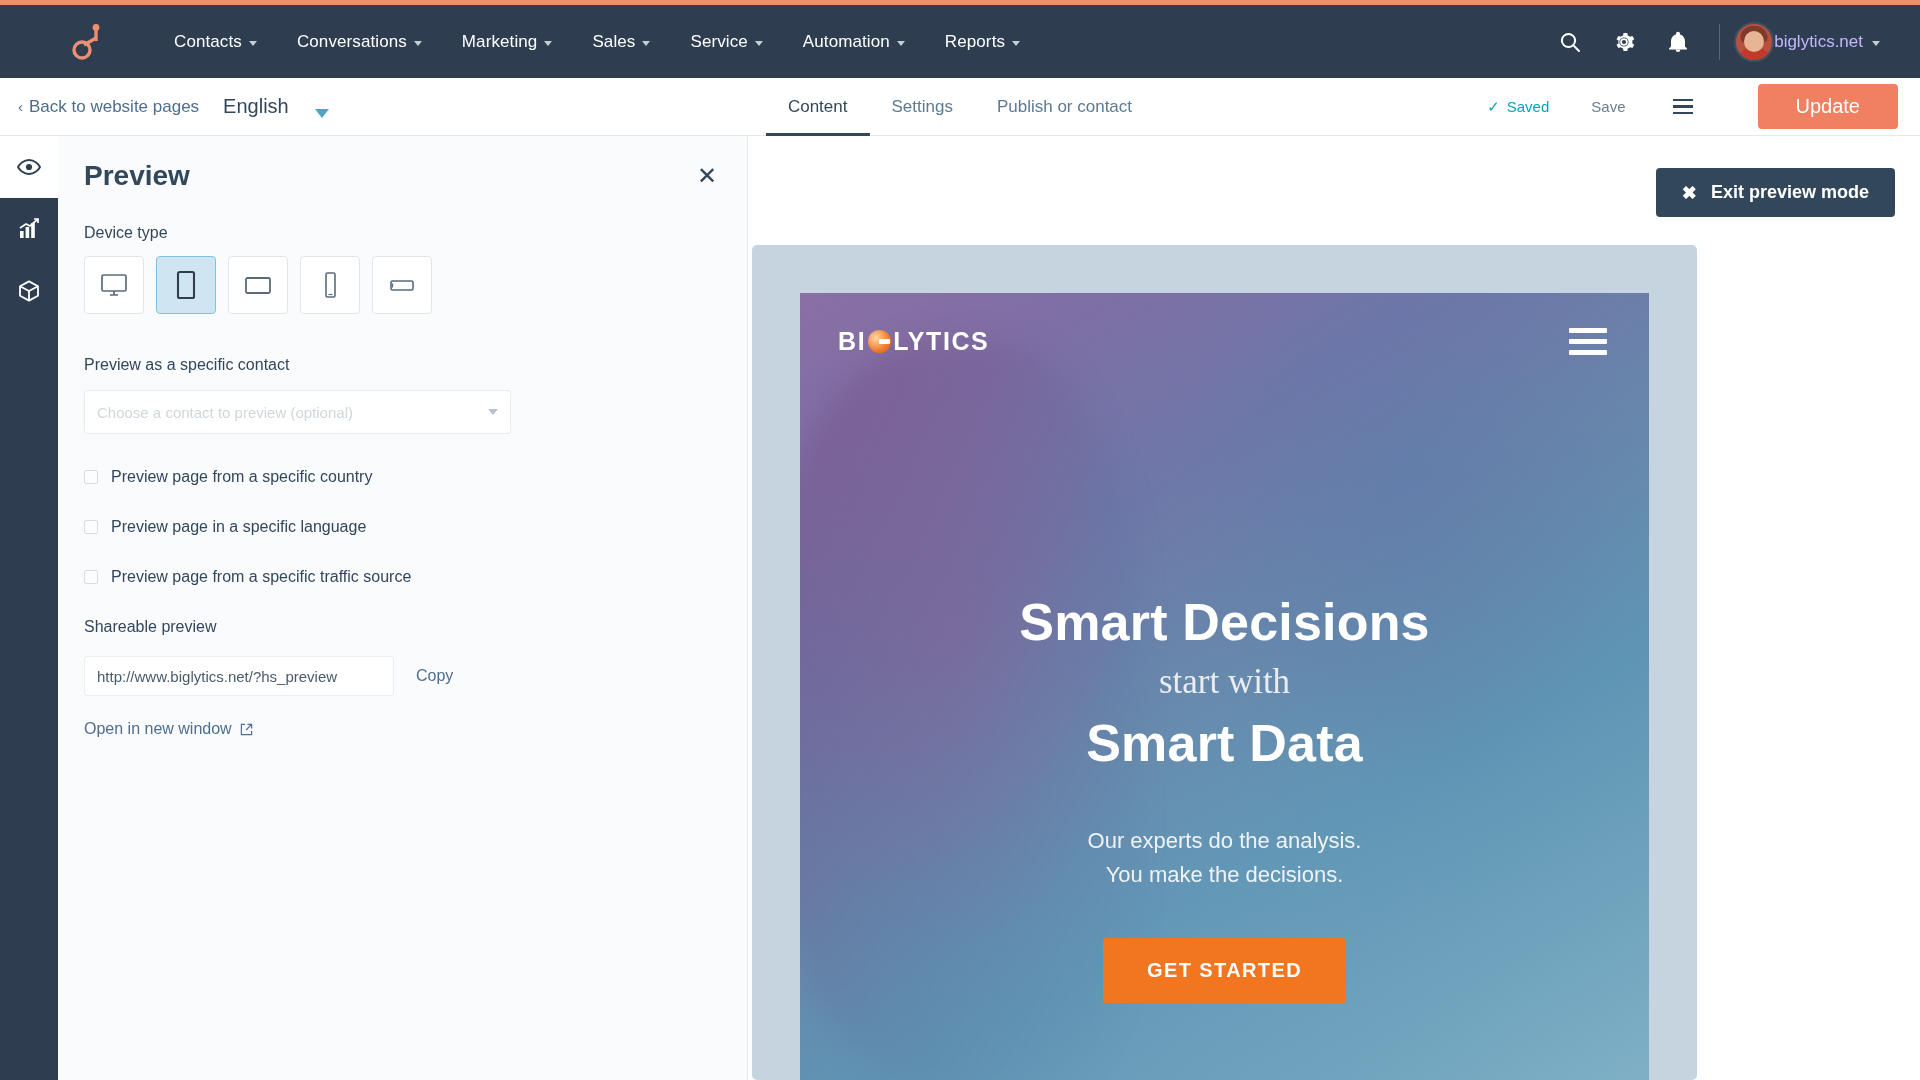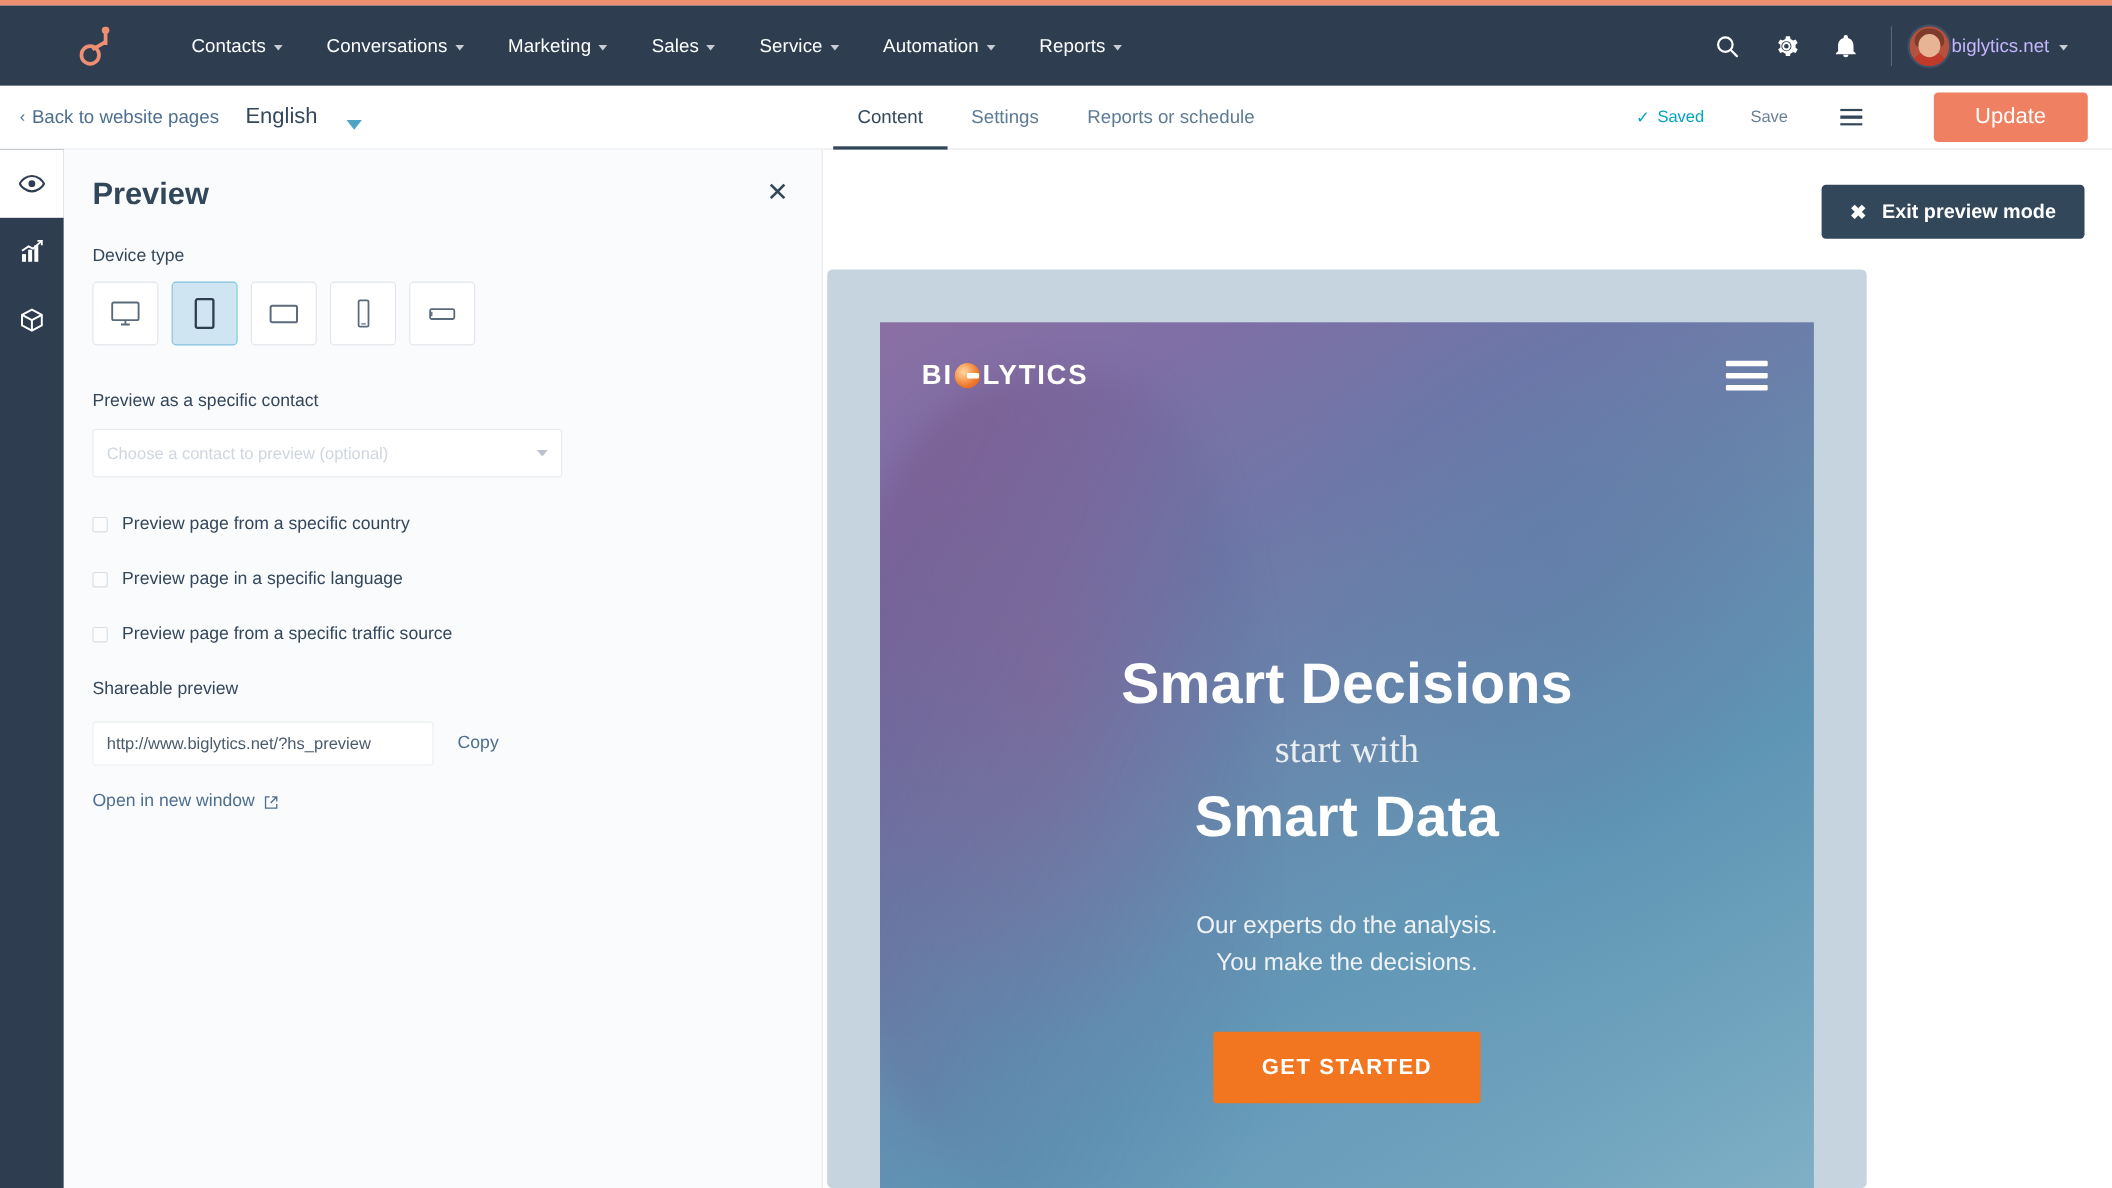--- a/index.html
+++ b/index.html
@@ -404,21 +404,21 @@
     </div>
 
     <div class="tabs">
       <div class="tab active">
         <span>Content</span>
       </div>
       <div class="tab">
         <span>Settings</span>
       </div>
       <div class="tab">
-        <span>Reports or schedule</span>
+        <span>Publish or contact</span>
       </div>
     </div>
 
     <div class="subbar-right">
       <div class="saved-status">
         <span>✓</span>
         <span>Saved</span>
       </div>
       <div class="save-link">
         <span>Save</span>

